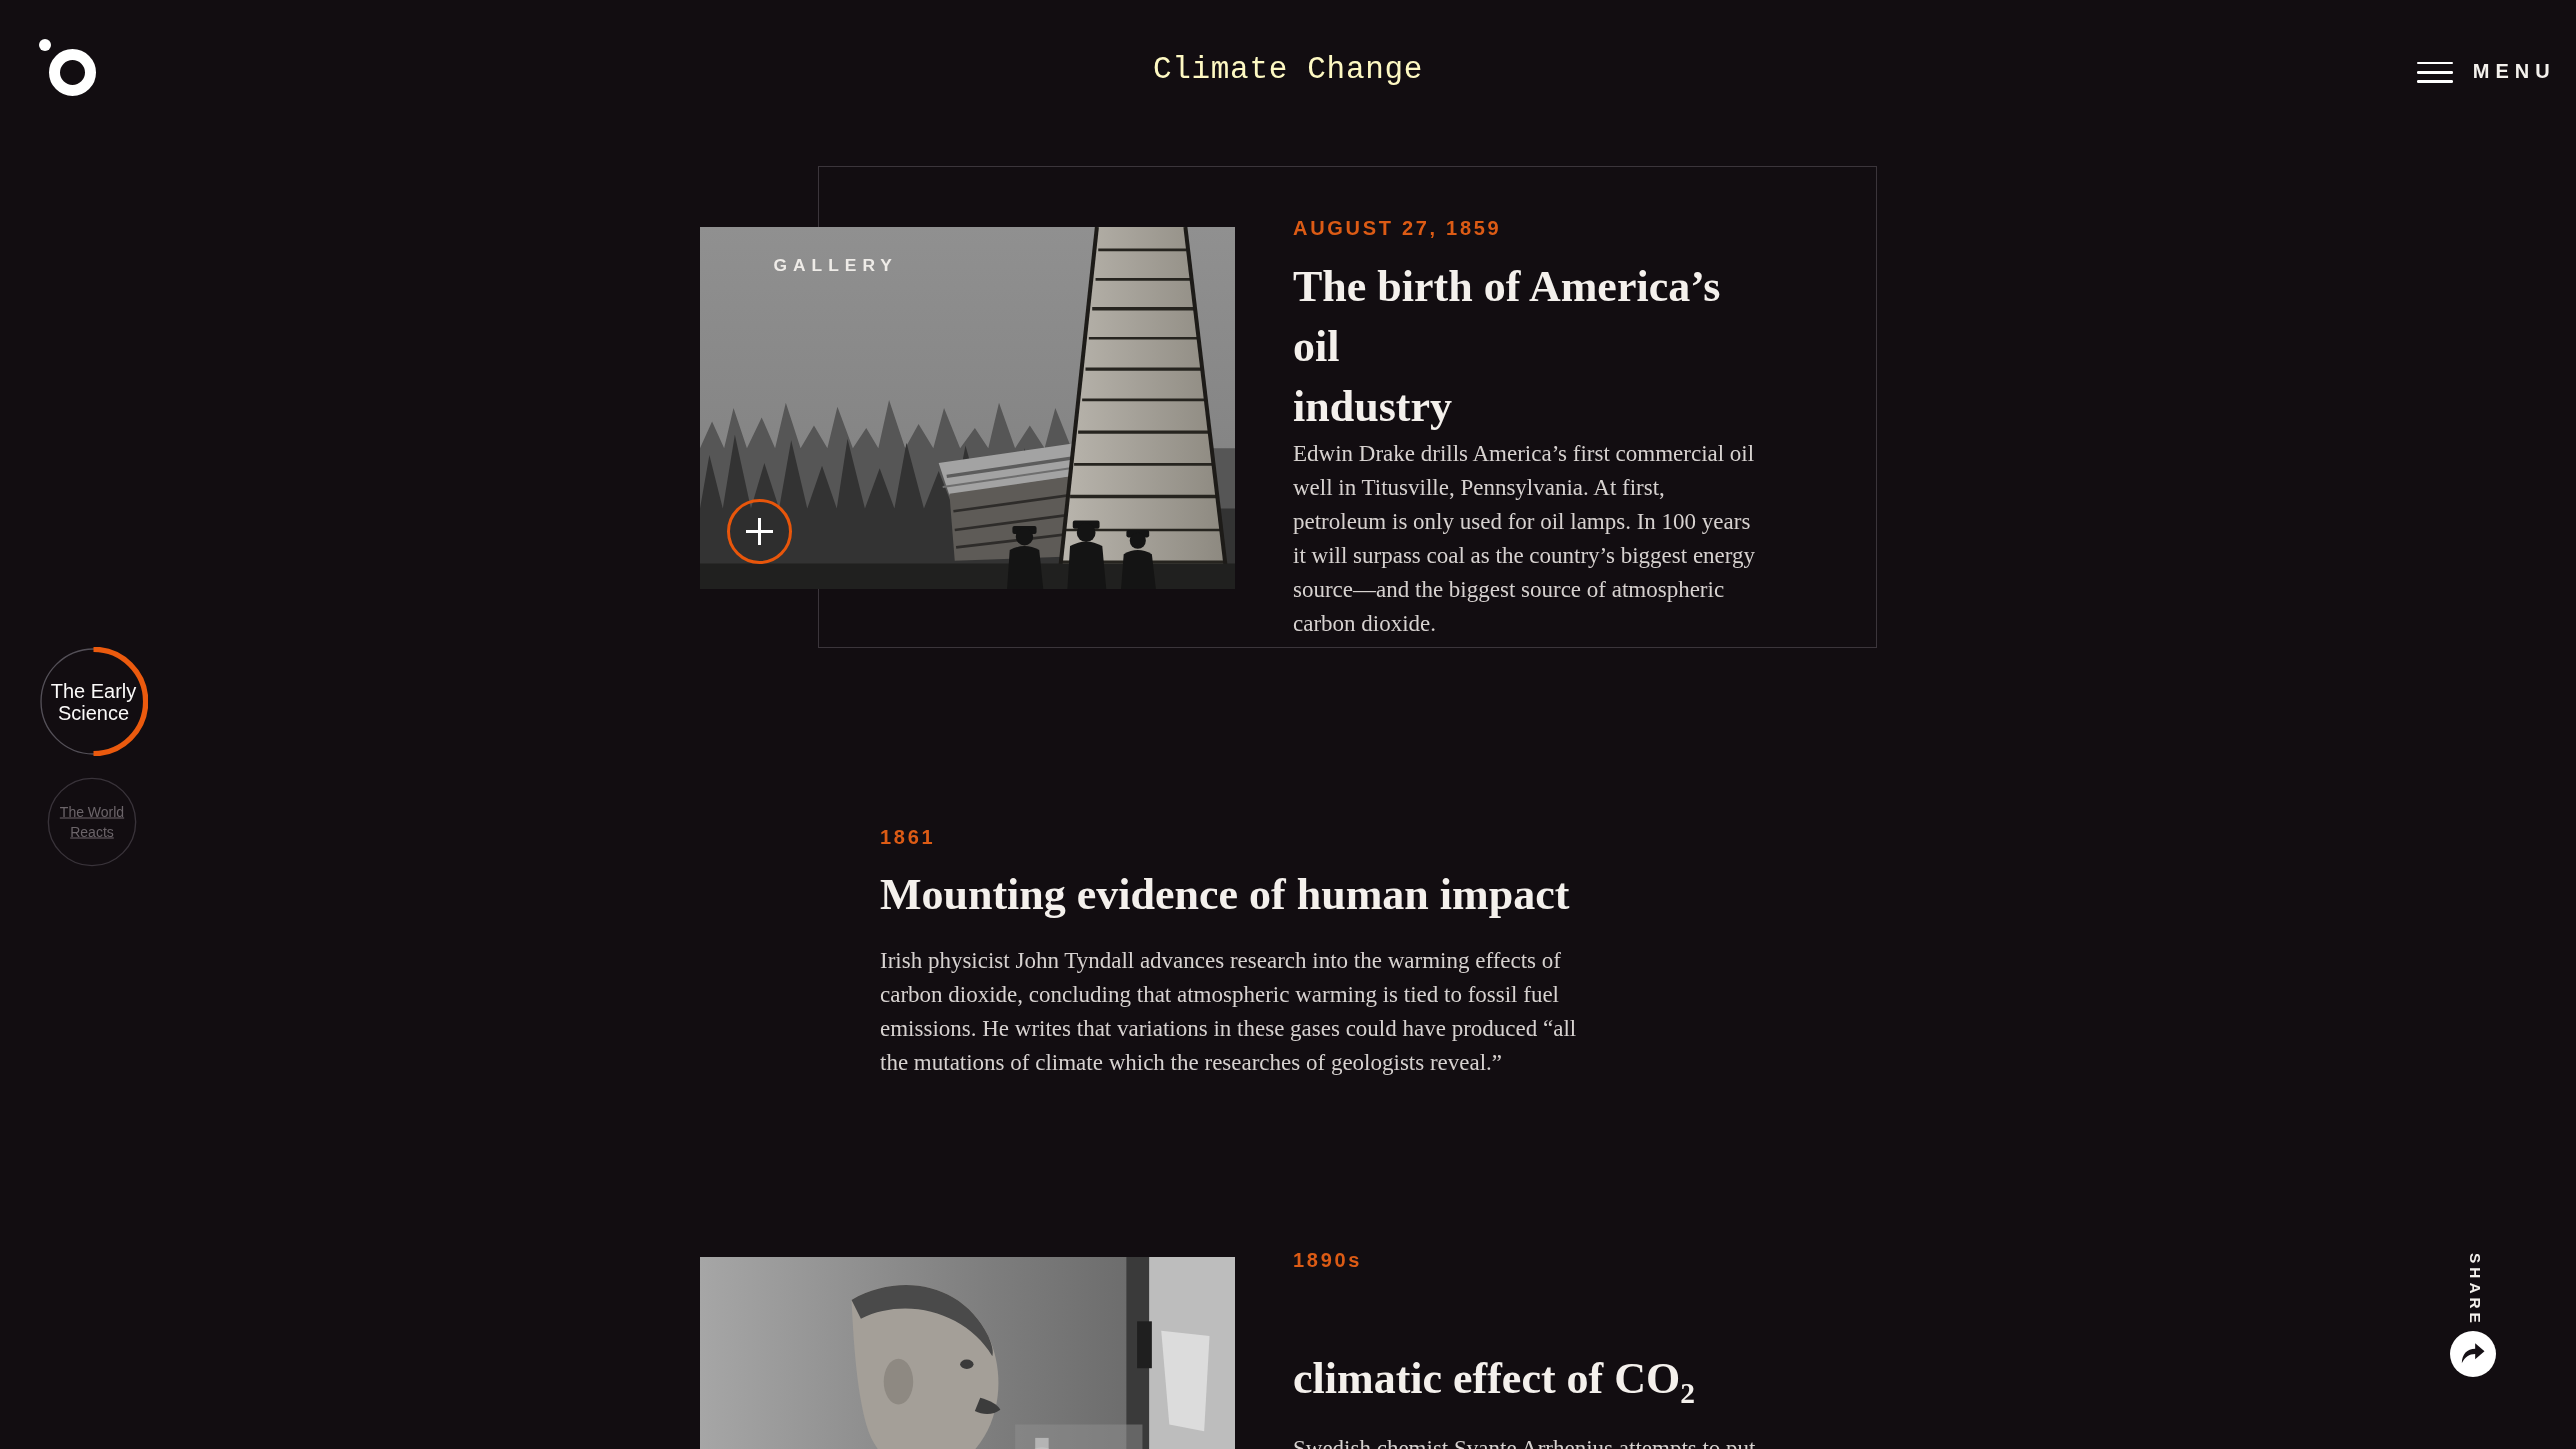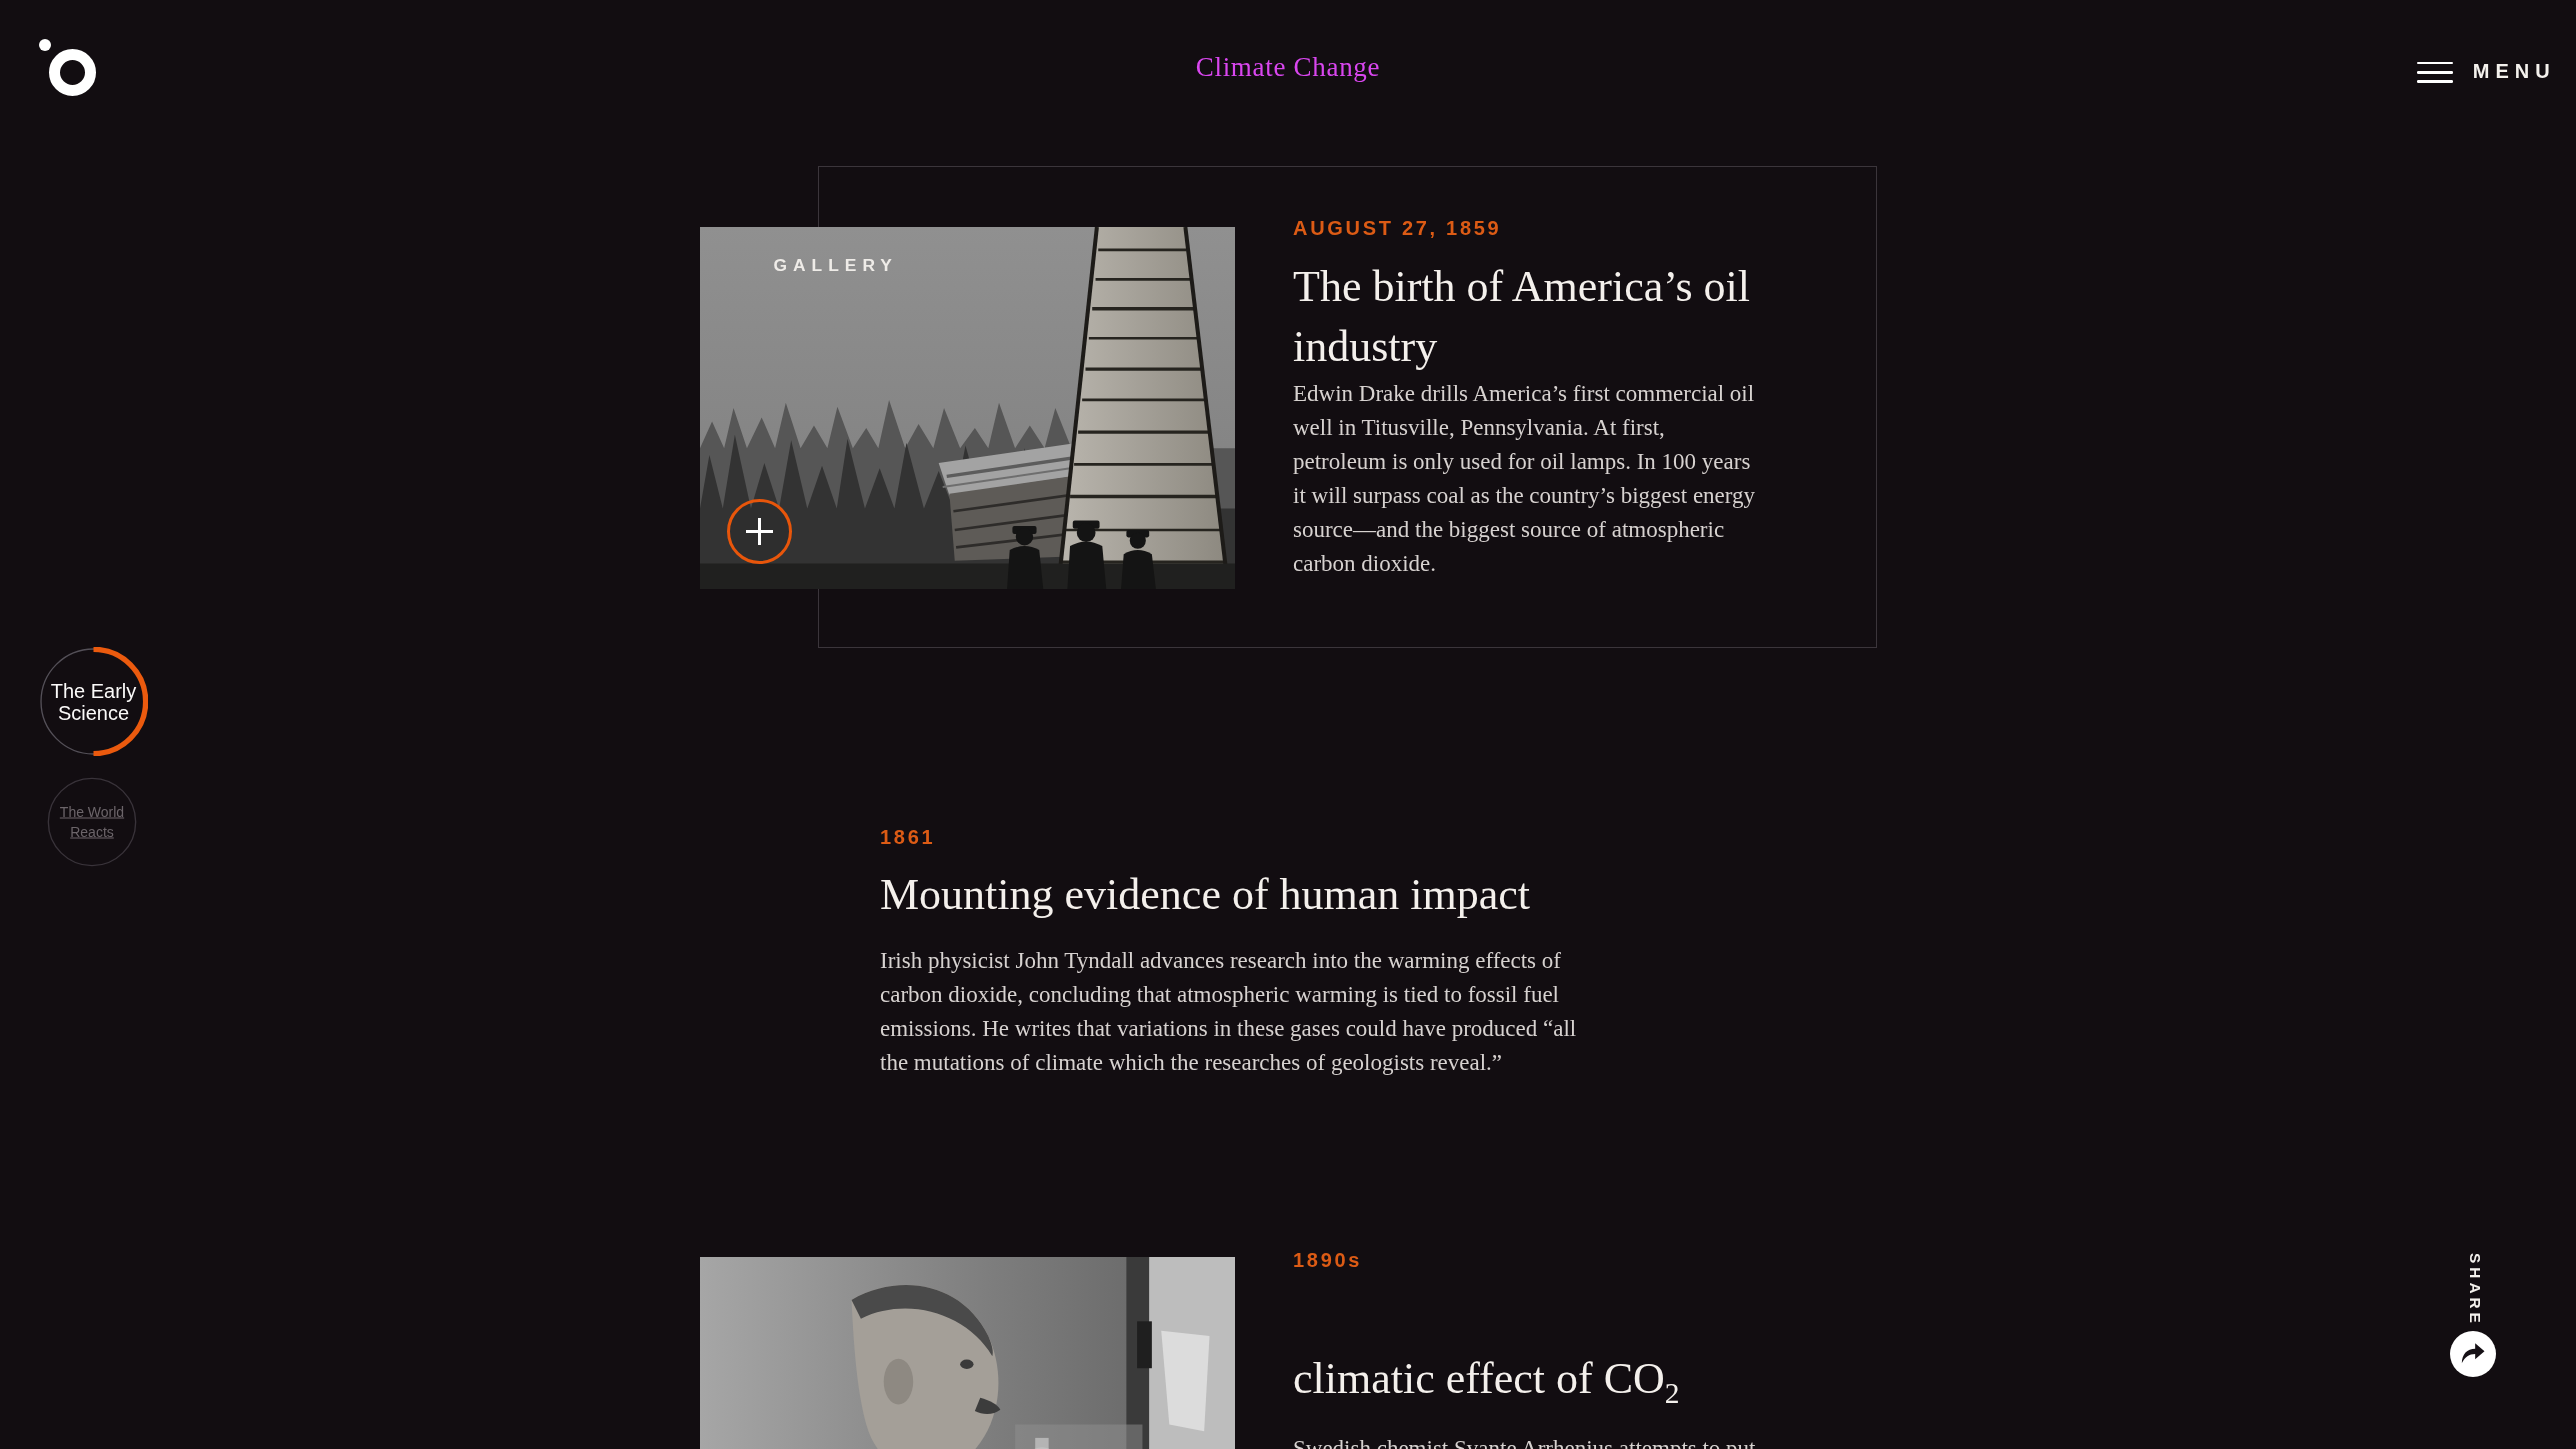--- a/index.html
+++ b/index.html
@@ -6,21 +6,21 @@
   body{width:2576px;height:1449px;position:relative;overflow:hidden;
        font-family:"Liberation Sans",sans-serif;-webkit-font-smoothing:antialiased;}
 
   
   .logo{position:absolute;left:38px;top:38px;width:62px;height:62px;cursor:pointer;}
   .logo .ring{position:absolute;left:10.7px;top:10.7px;width:25.5px;height:25.5px;
               border:11.4px solid #ffffff;border-radius:50%;}
   .logo .dot{position:absolute;left:1.3px;top:1.3px;width:12px;height:12px;
              background:#ffffff;border-radius:50%;}
   .site-title{position:absolute;left:0;right:0;top:52px;text-align:center;
-              font-family:Liberation Serif, serif;font-size:27px;color:#d946ef;
+              font-family:Liberation Mono, monospace;font-size:31px;color:#fef9c3;
               letter-spacing:0.7px;}
   .menu-btn{position:absolute;right:19px;top:56px;display:flex;align-items:flex-end;
             gap:20px;cursor:pointer;padding:4px 1.3px;}
   .hamburger{display:flex;flex-direction:column;gap:6.7px;}
   .hamburger span{display:block;width:36px;height:2.7px;background:#ffffff;border-radius:1.3px;}
   .menu-label{font-size:20px;font-weight:bold;color:#f4f1ed;letter-spacing:6px;}
 
   
   .card{position:absolute;left:818px;top:166px;width:1057px;height:480px;
         border:1.3px solid #3b353b;}
@@ -31,21 +31,21 @@
                  color:#efece8;letter-spacing:6px;z-index:3;margin-left:44px;}
   .plus-btn{position:absolute;left:27px;top:272px;width:59px;height:59px;
             border:3.4px solid #e8560b;border-radius:50%;z-index:3;cursor:pointer;
             background:rgba(20,15,18,0.12);}
   .plus-btn .h{position:absolute;left:16px;top:28px;width:27px;height:2.7px;background:#fff;}
   .plus-btn .v{position:absolute;left:28px;top:16px;width:2.7px;height:27px;background:#fff;}
 
   
   .eyebrow{font-size:20px;font-weight:bold;color:#dc5b15;letter-spacing:2.7px;}
   .entry-title{font-family:"Liberation Serif",serif;color:#f4f0ec;font-size:44px;
-               line-height:60px;font-weight:normal;}
+               line-height:60px;font-weight:bold;}
   .entry-body{font-family:"Liberation Serif",serif;color:#d7d2d0;font-size:23px;
               line-height:34px;}
   .entry1{position:absolute;left:1293px;top:217px;width:470px;}
   .entry1 .entry-title{margin-top:17.4px;}
   .entry1 .entry-body{width:470px;}
   .entry2{position:absolute;left:880px;top:826px;width:711px;}
   .entry2 .entry-title{margin-top:16px;}
   .entry2 .entry-body{margin-top:19px;width:708px;}
   .entry3{position:absolute;left:1293px;top:1249px;width:456px;}
   .entry3 .entry-title{margin-top:17.4px;}

